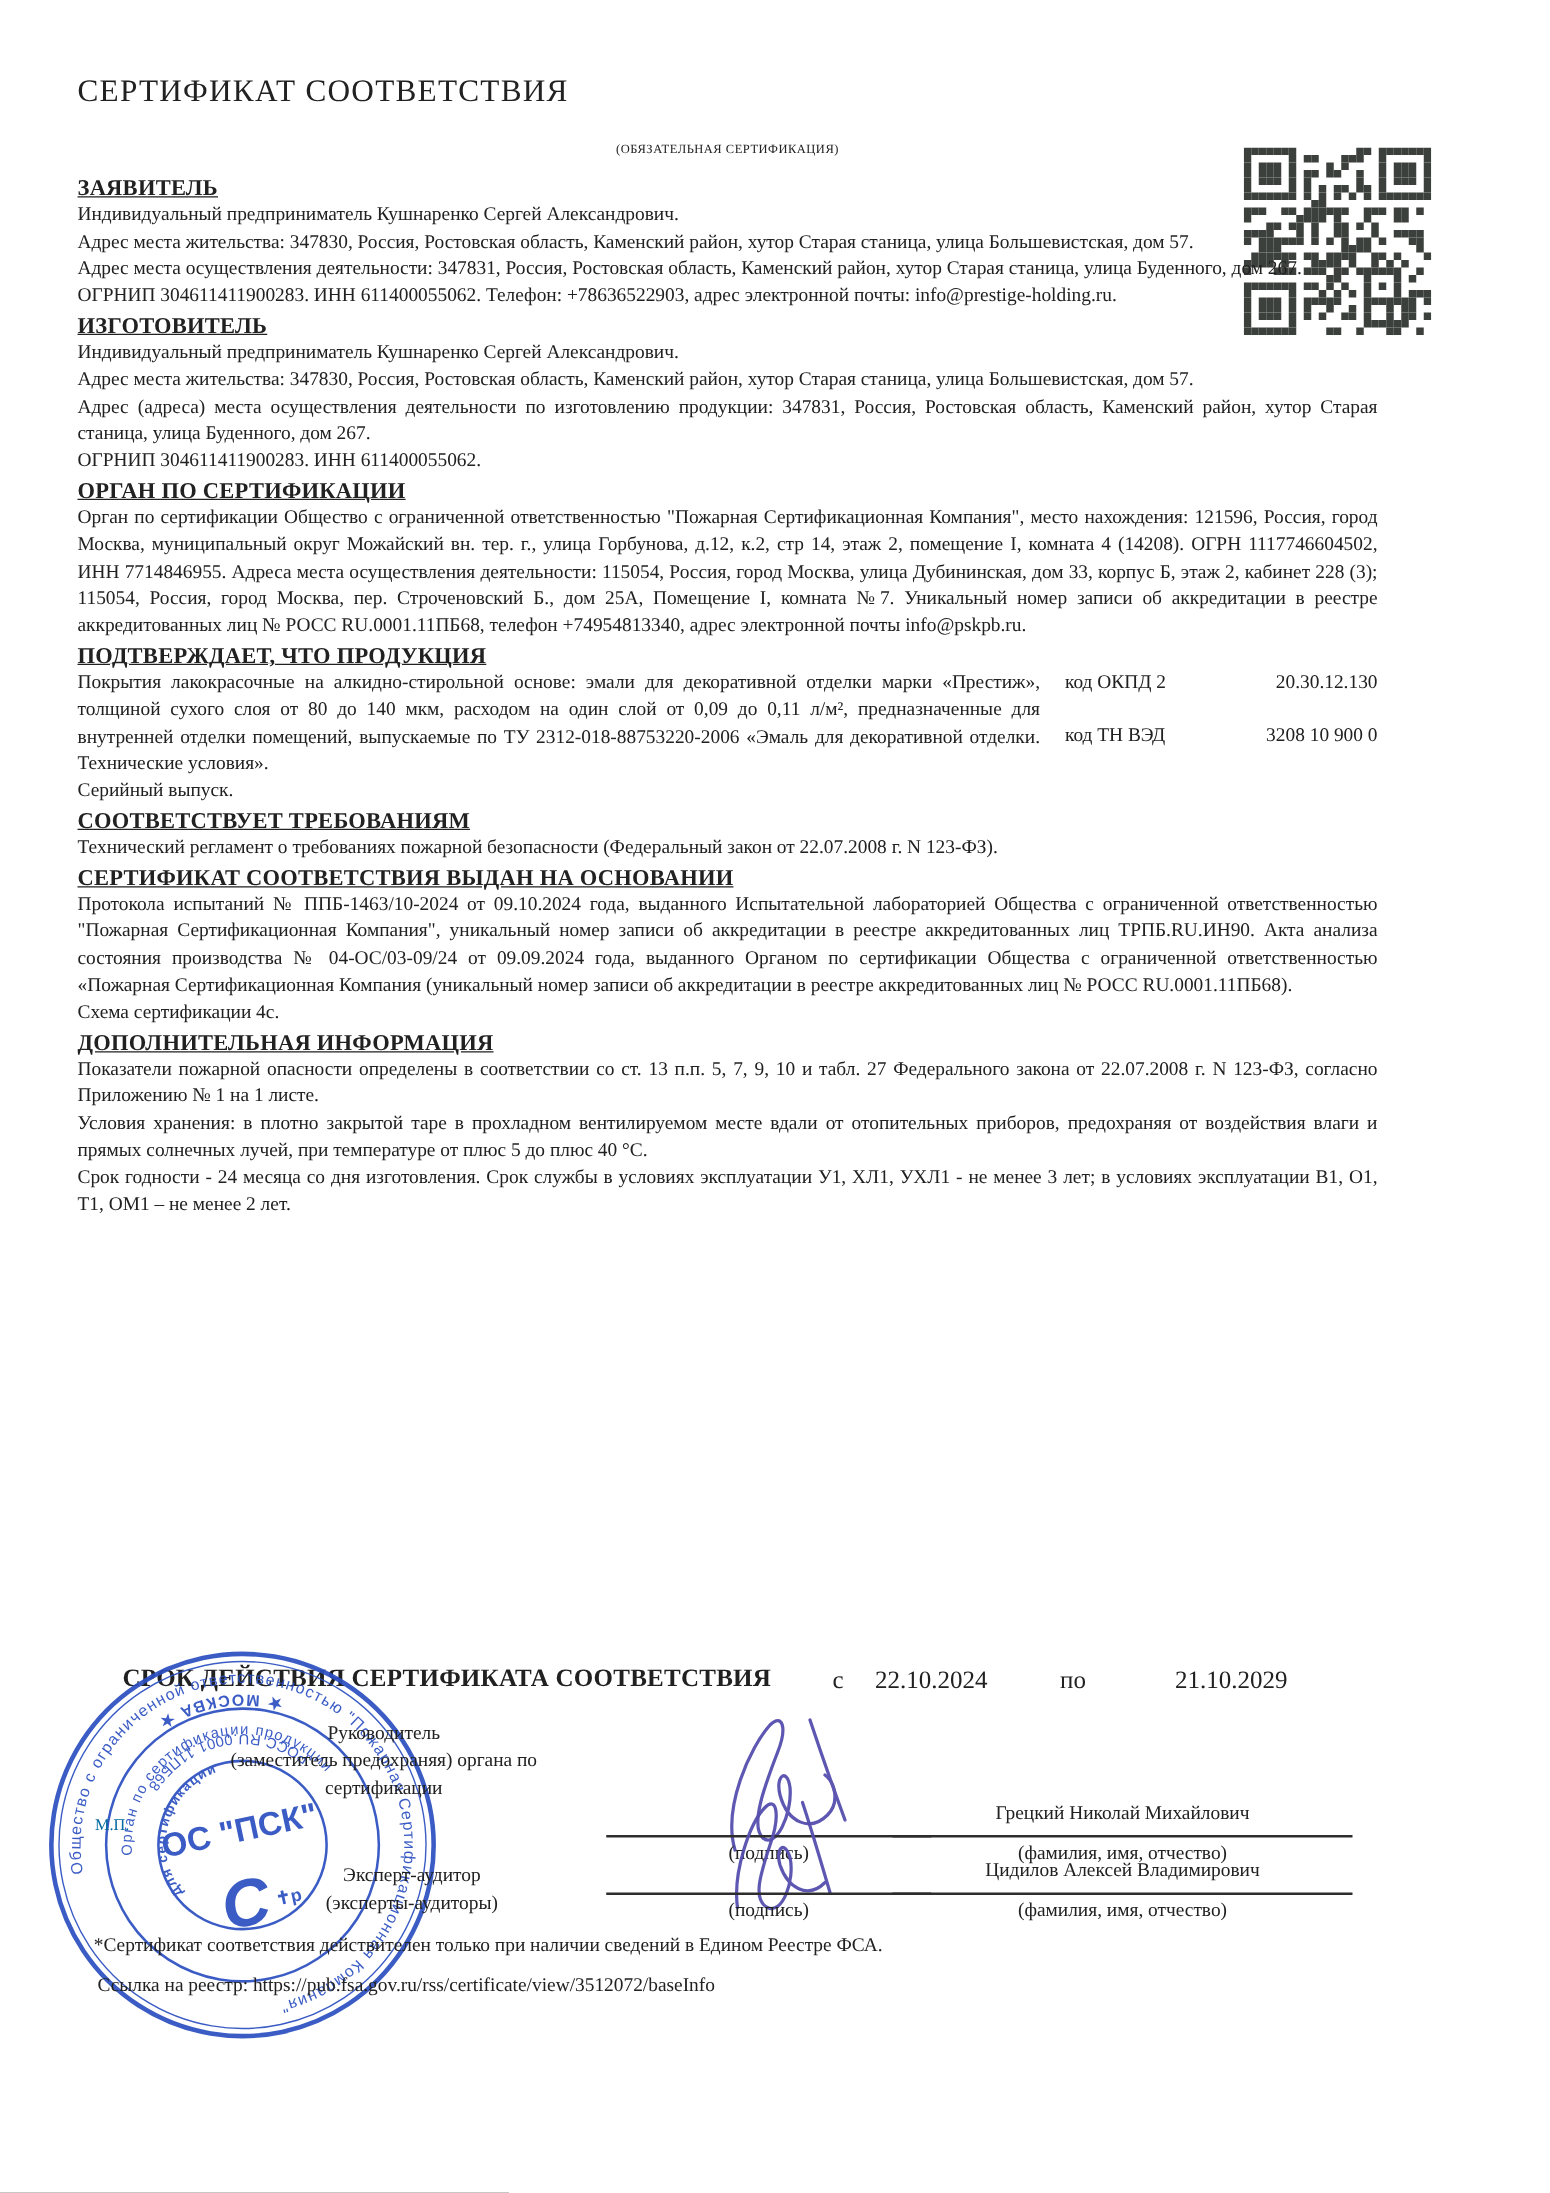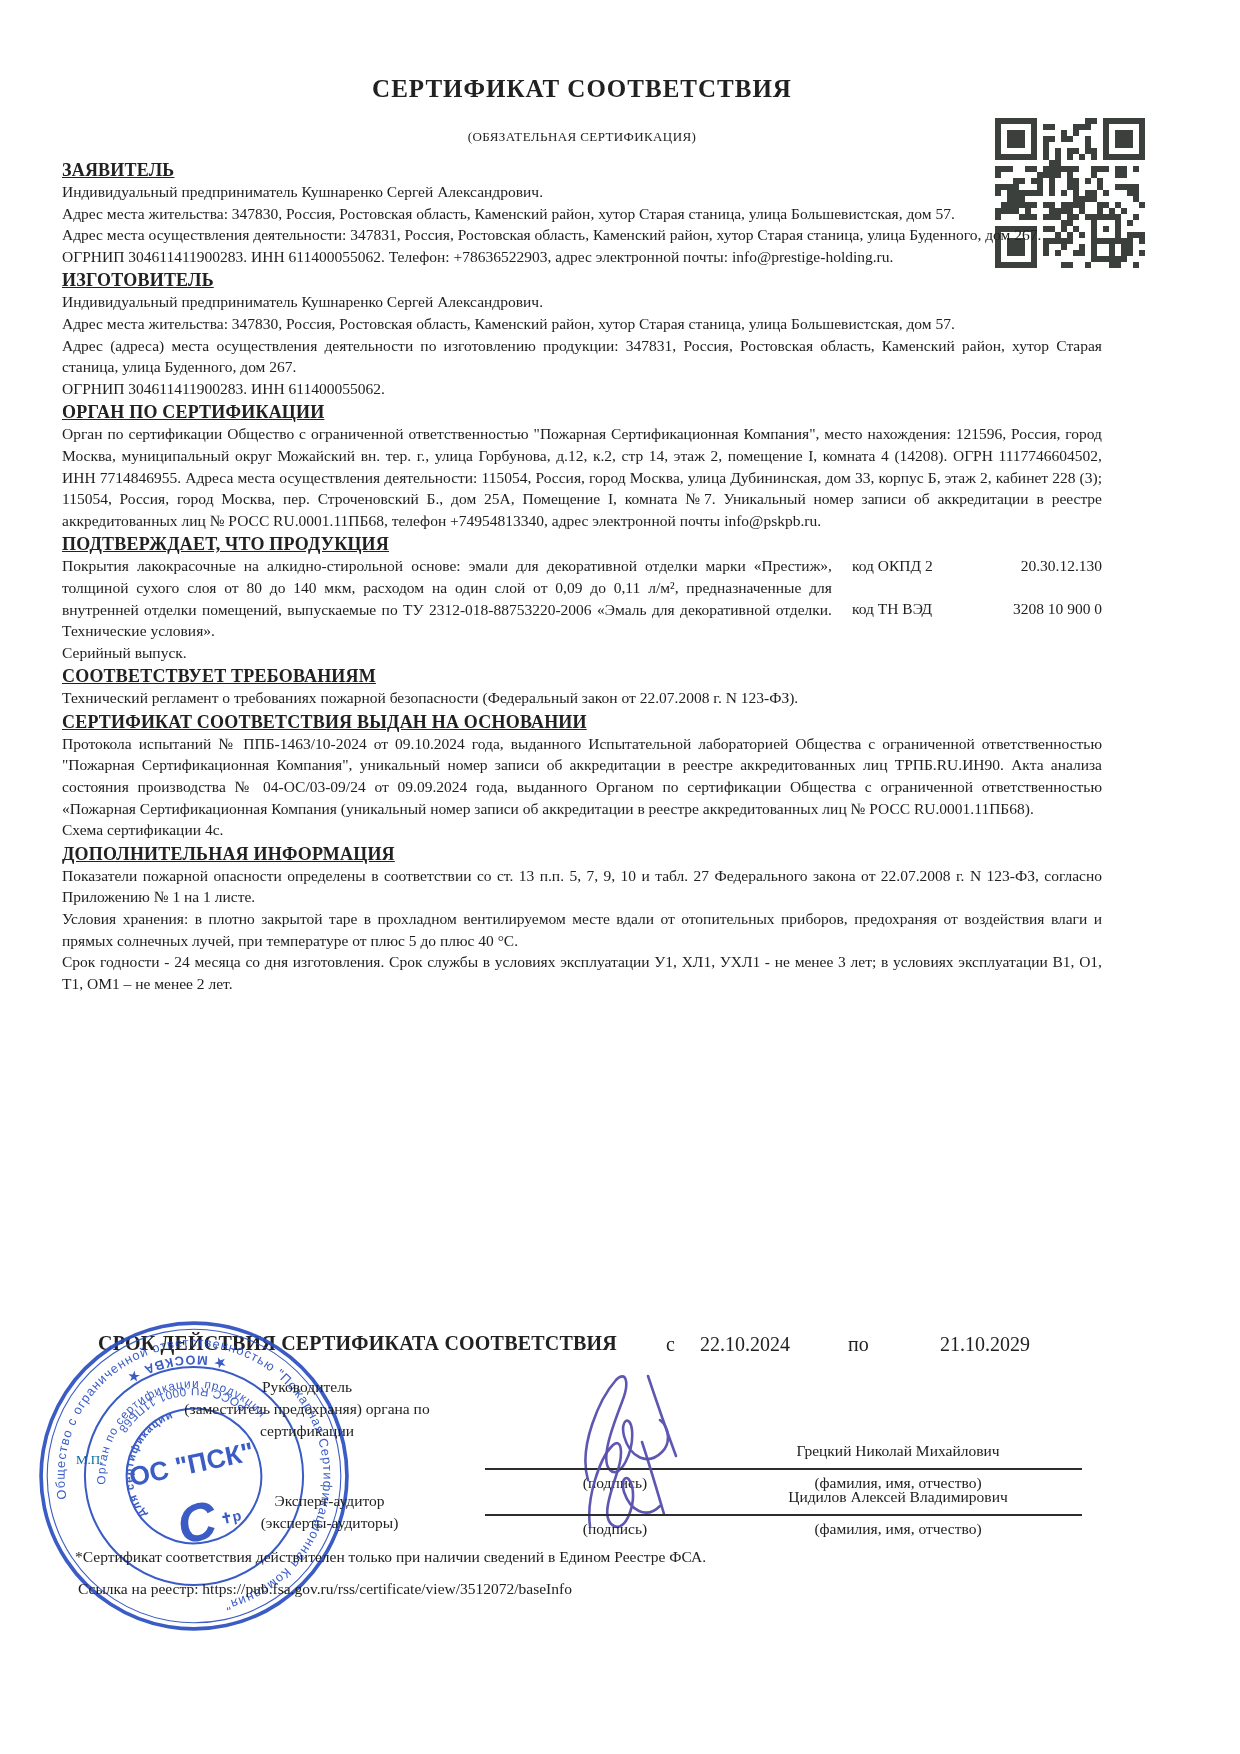--- a/index.html
+++ b/index.html
@@ -1,20 +1,20 @@
 <!DOCTYPE html>
 <html><head>
 <meta charset="utf-8">
 <style>
   html,body{margin:0;padding:0;background:#9a9a9a;}
   .page{position:relative;width:1240px;height:1754px;background:#ffffff;margin:0 auto;overflow:hidden;
         font-family:"Liberation Serif","DejaVu Serif",serif;color:#212121;}
   .content{position:absolute;left:62px;top:0;width:1040px;}
-  .title{margin-top:75px;text-align:center;font-size:25px;font-weight:bold;letter-spacing:1px;}
-  .subtitle{margin-top:26px;text-align:center;font-size:13px;letter-spacing:.4px;}
+  .title{margin-top:60px;text-align:left;font-size:25px;font-weight:normal;letter-spacing:1px;}
+  .subtitle{margin-top:26px;text-align:center;font-size:10px;letter-spacing:.4px;}
   .cert-number{margin-top:17px;text-align:center;font-size:17px;font-weight:bold;letter-spacing:.3px;}
   h2.sec{font-size:18px;font-weight:bold;margin:14px 0 0 0;letter-spacing:.2px;text-decoration:underline;}
   p.b{font-size:15.5px;line-height:21.6px;margin:0;text-align:justify;}
   .prod{position:relative;}
   .prod .desc{width:770px;}
   .codes-row{position:absolute;left:790px;width:250px;display:flex;justify-content:space-between;
              font-size:15.5px;line-height:21.6px;}
   .codes-row.r1{top:0;}
   .codes-row.r2{top:43px;gap:16px;}
   .validity{position:absolute;left:62px;top:1332px;width:1040px;height:30px;font-size:20px;}

